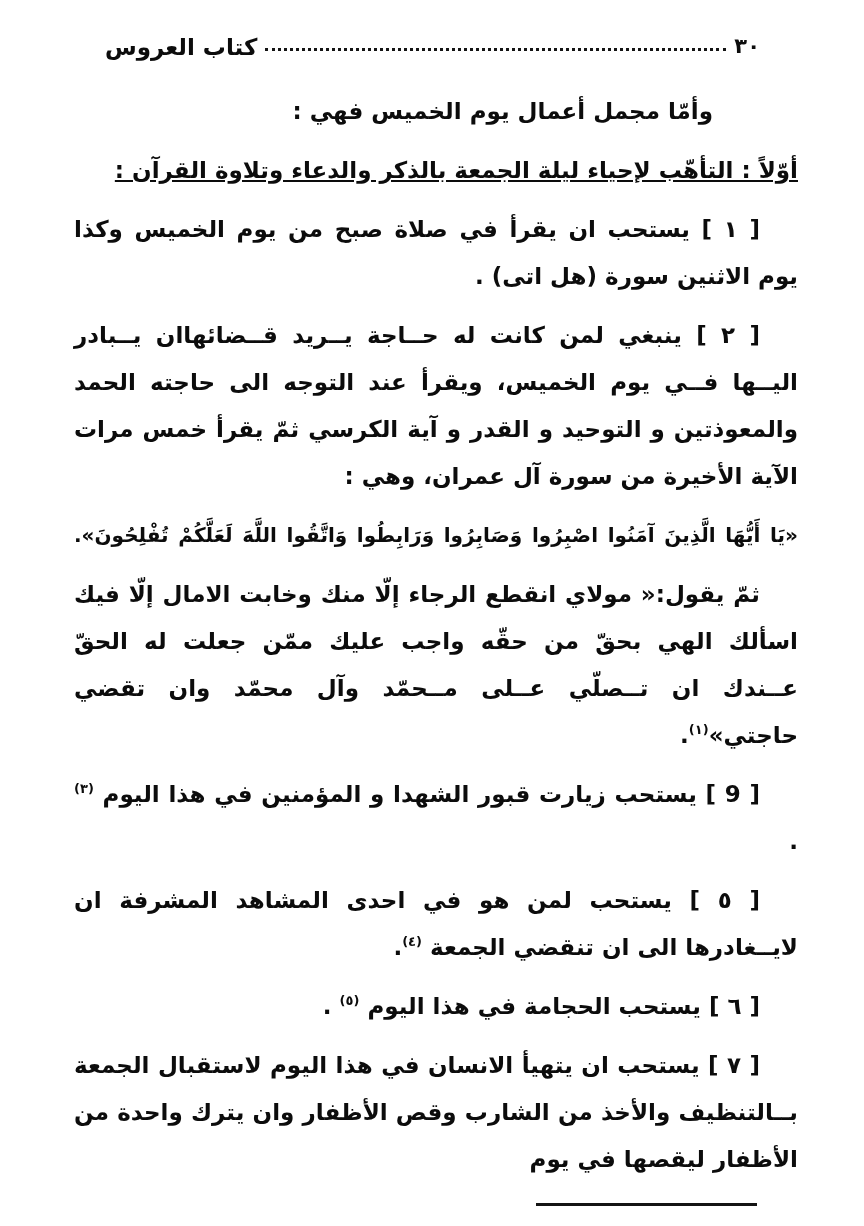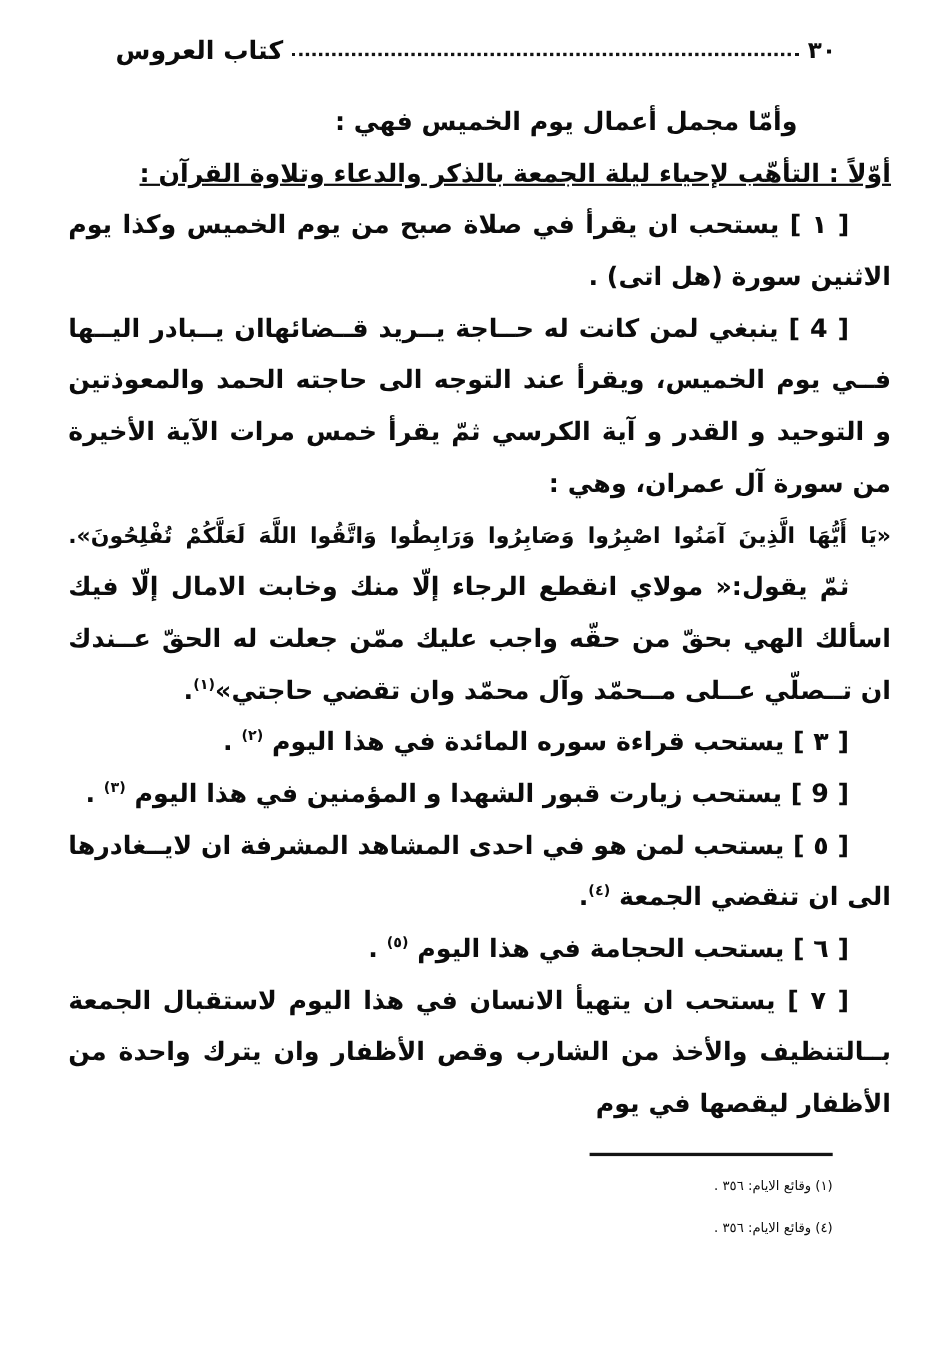--- a/index.html
+++ b/index.html
@@ -40,21 +40,21 @@
     white-space:nowrap;
   }
   
   .body{
     margin-top:28px;
     font-size:23px;
     font-weight:bold;
     line-height:47px;
     text-align:justify;
   }
-  .body p{margin:0;}
+  .body p{margin:12px;}
   .p-intro{text-indent:85px;}
   .indent{text-indent:38px;}
   .heading{font-weight:bold;text-decoration:underline;}
   .verse{
     font-size:20px;
     text-align:justify;
     text-align-last:justify;
   }
   sup{
     font-size:13px;
@@ -90,24 +90,23 @@
   <div class="header">
     <span class="page-num">٣٠</span>
     <span class="leader"></span>
     <span class="book-title">كتاب العروس</span>
   </div>
 
   <div class="body">
     <p class="p-intro">وأمّا مجمل أعمال يوم الخميس فهي :</p>
     <p class="heading">أوّلاً : التأهّب لإحياء ليلة الجمعة بالذكر والدعاء وتلاوة القرآن :</p>
     <p class="indent">[ ١ ] يستحب ان يقرأ في صلاة صبح من يوم الخميس وكذا يوم الاثنين سورة (هل اتى) .</p>
-    <p class="indent">[ 4 ] ينبغي لمن كانت له حــاجة يــريد قــضائهاان يــبادر اليــها فــي يوم الخميس، ويقرأ عند التوجه الى حاجته الحمد والمعوذتين و التوحيد و القدر و آية الكرسي ثمّ يقرأ خمس مرات الآية الأخيرة من سورة آل عمران، وهي :</p>
+    <p class="indent">[ ٢ ] ينبغي لمن كانت له حــاجة يــريد قــضائهاان يــبادر اليــها فــي يوم الخميس، ويقرأ عند التوجه الى حاجته الحمد والمعوذتين و التوحيد و القدر و آية الكرسي ثمّ يقرأ خمس مرات الآية الأخيرة من سورة آل عمران، وهي :</p>
     <p class="verse">«يَا أَيُّهَا الَّذِينَ آمَنُوا اصْبِرُوا وَصَابِرُوا وَرَابِطُوا وَاتَّقُوا اللَّهَ لَعَلَّكُمْ تُفْلِحُونَ».</p>
     <p class="indent"><span>ثمّ يقول:« مولاي انقطع الرجاء إلّا منك وخابت الامال إلّا فيك اسألك الهي بحقّ من حقّه واجب عليك ممّن جعلت له الحقّ عــندك ان تــصلّي عــلى مــحمّد وآل محمّد وان تقضي حاجتي»</span><sup>(١)</sup><span>.</span></p>
-    <p class="indent"><span>[ ٣ ] يستحب قراءة سوره المائدة في هذا اليوم </span><sup>(٢)</sup><span> .</span></p>
     <p class="indent"><span>[ 9 ] يستحب زيارت قبور الشهدا و المؤمنين في هذا اليوم </span><sup>(٣)</sup><span> .</span></p>
     <p class="indent"><span>[ ٥ ] يستحب لمن هو في احدى المشاهد المشرفة ان لايــغادرها الى ان تنقضي الجمعة </span><sup>(٤)</sup><span>.</span></p>
     <p class="indent"><span>[ ٦ ] يستحب الحجامة في هذا اليوم </span><sup>(٥)</sup><span> .</span></p>
     <p class="indent">[ ٧ ] يستحب ان يتهيأ الانسان في هذا اليوم لاستقبال الجمعة بــالتنظيف والأخذ من الشارب وقص الأظفار وان يترك واحدة من الأظفار ليقصها في يوم</p>
   </div>
 
   <div class="footnotes">
     <hr class="fn-sep">
     <div class="footnote">(١) وقائع الايام: ٣٥٦ .</div>
     <div class="footnote">(٤) وقائع الايام: ٣٥٦ .</div>

